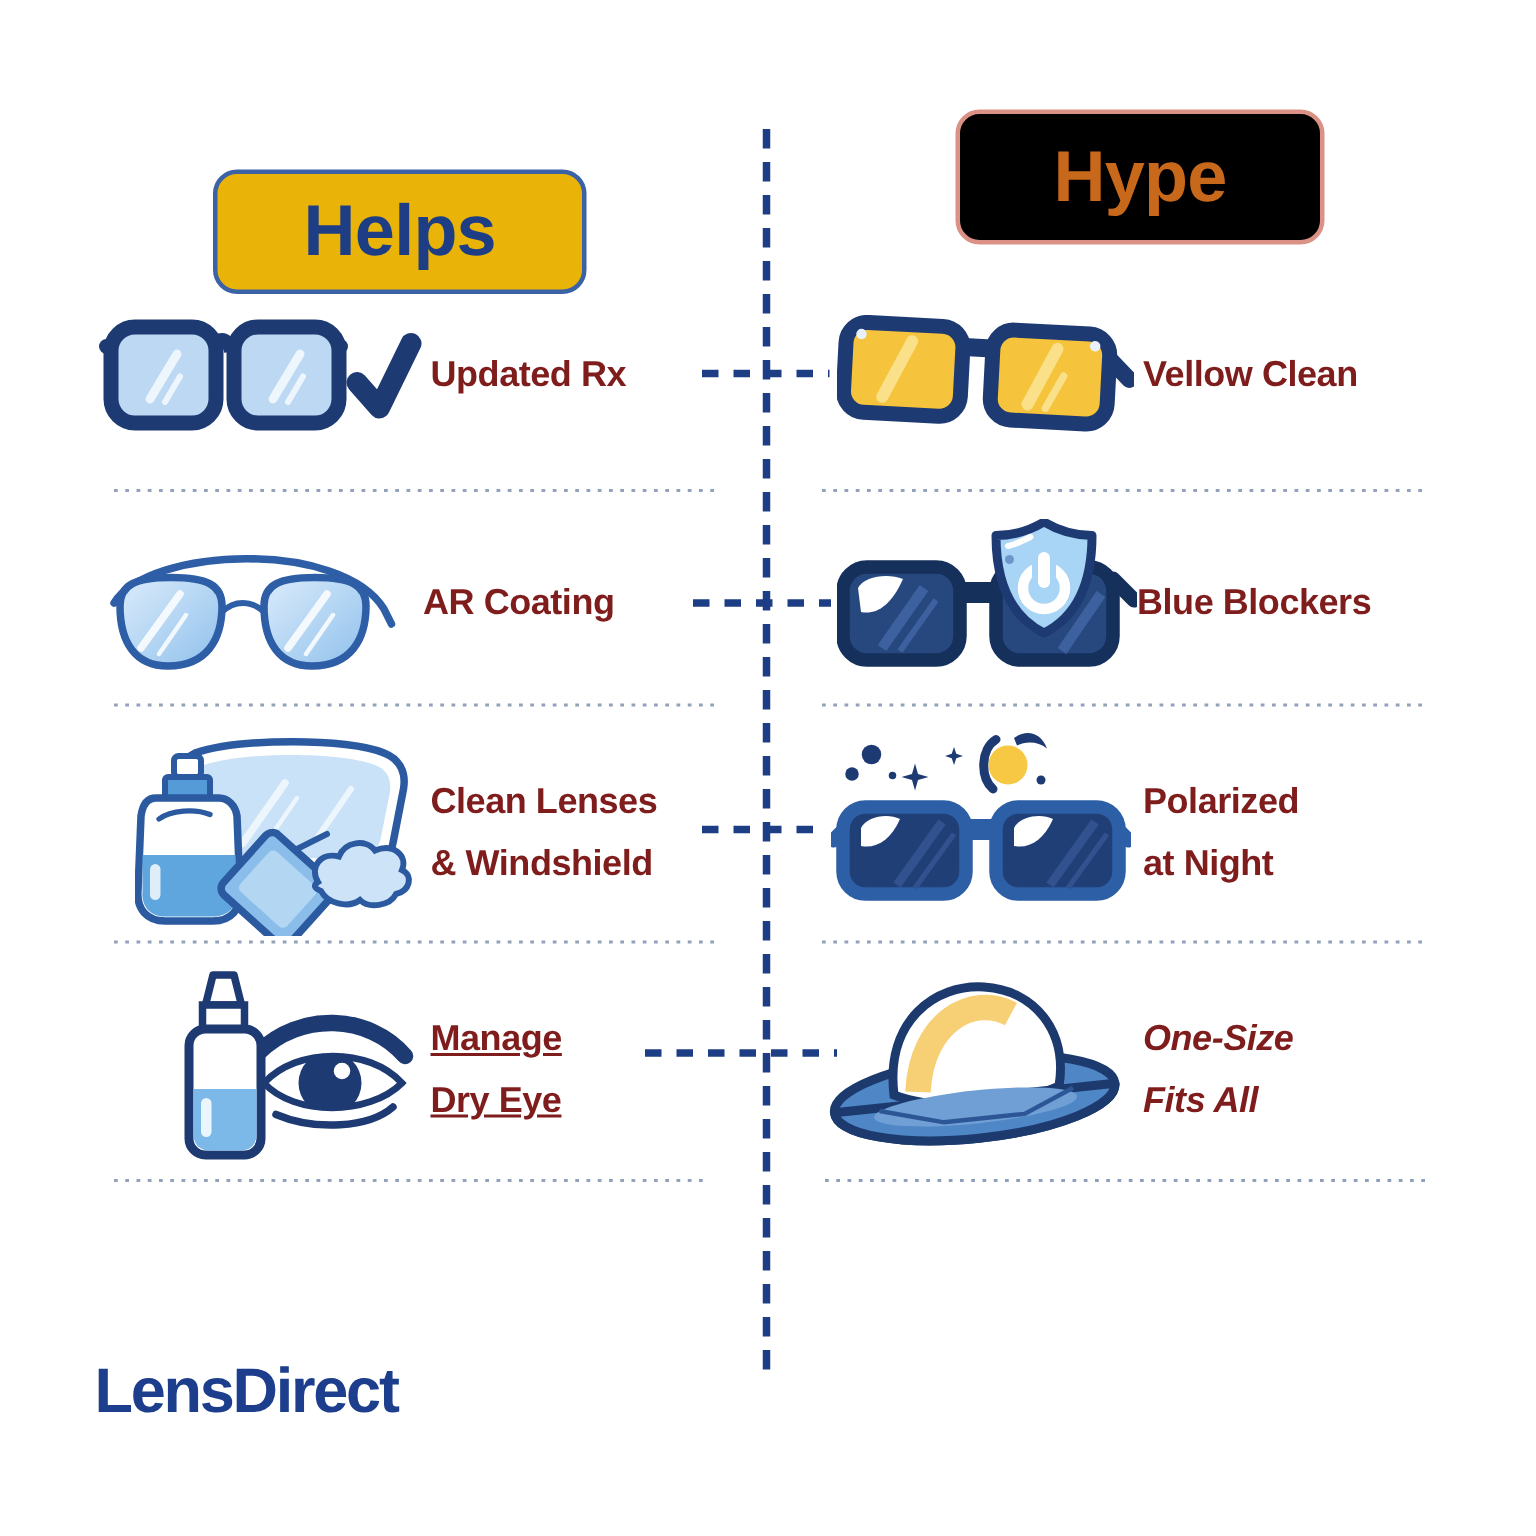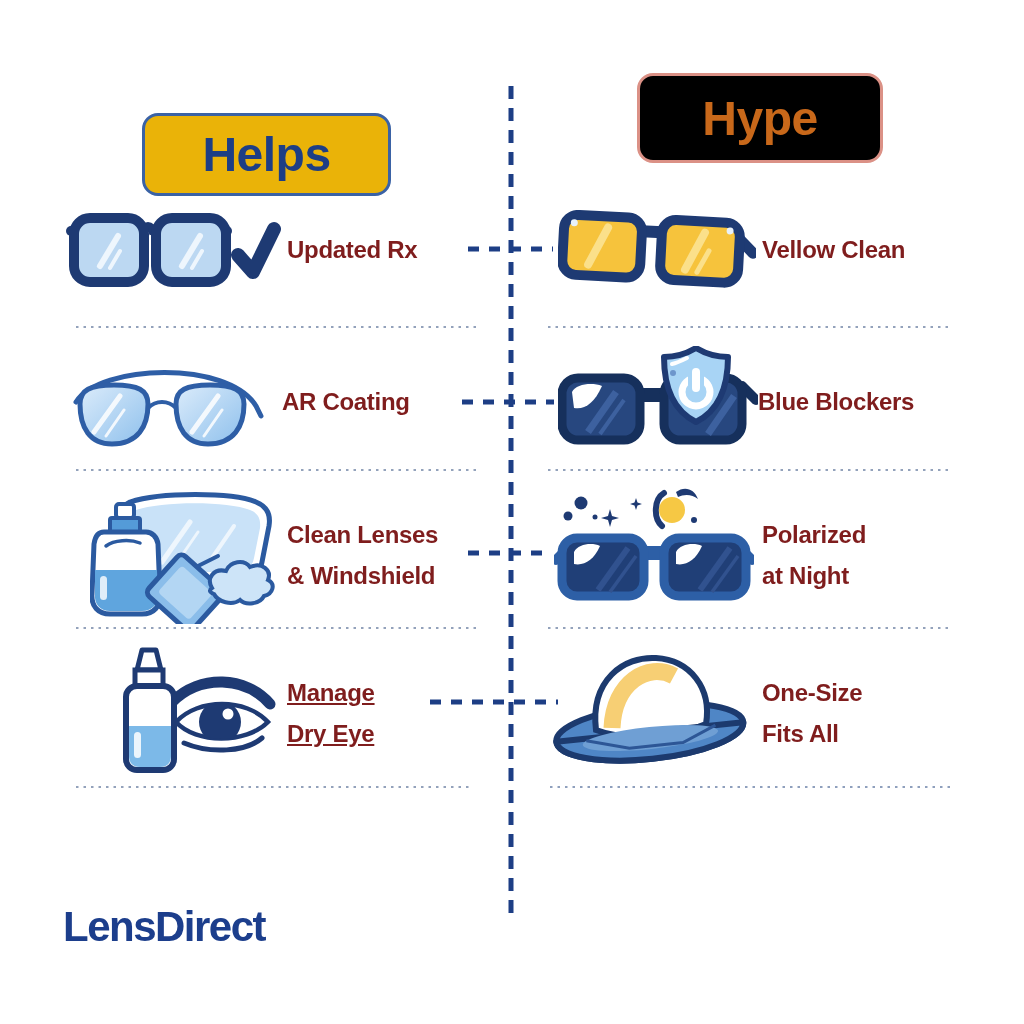--- a/index.html
+++ b/index.html
@@ -225,20 +225,20 @@
       <ellipse cx="100" cy="86" rx="94" ry="27" fill="#4f86c6" stroke="#1c3a6e" stroke-width="6"></ellipse>
     </g>
     <path d="M46 84 C40 34 74 10 106 12 C140 14 162 42 156 78 C120 94 72 94 46 84 Z" fill="#ffffff" stroke="#1c3a6e" stroke-width="6"></path>
     <path d="M62 82 C64 36 98 16 124 30" stroke="#f7cf74" stroke-width="17" fill="none" clip-path="url(#domec)"></path>
     <g transform="rotate(-6 100 88)">
       <path d="M6 86 A94 27 0 0 0 194 86 L6 86 Z" fill="#4f86c6" stroke="#1c3a6e" stroke-width="6" stroke-linejoin="round"></path>
       <ellipse cx="100" cy="92" rx="68" ry="11" fill="#6f9fd4"></ellipse>
       <path d="M36 88 L78 100 L132 100 L166 86" stroke="#2d5696" stroke-width="3" fill="none"></path>
     </g>
   </svg>
-  <div class="label" style="left:762px;top:672px;">
+  <div class="label" style="left:762px;top:672px;font-style:italic;">
     <span>One-Size</span>
     <span>Fits All</span>
   </div>
 
   <div class="logo">LensDirect</div>
 
 </div>
 
 </body></html>

